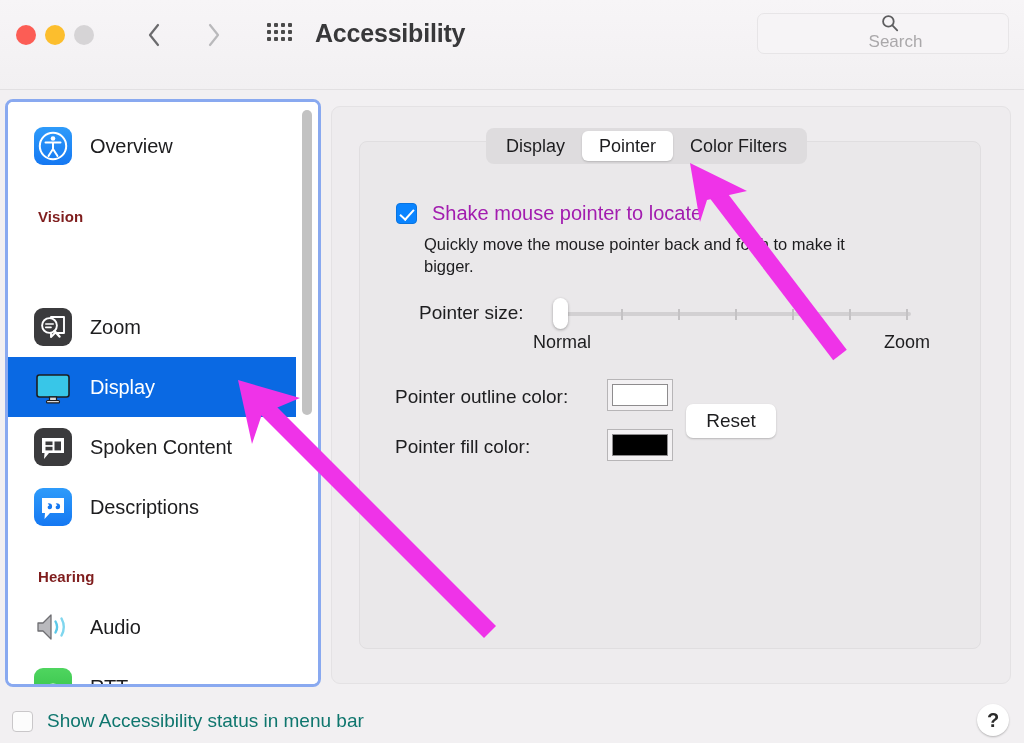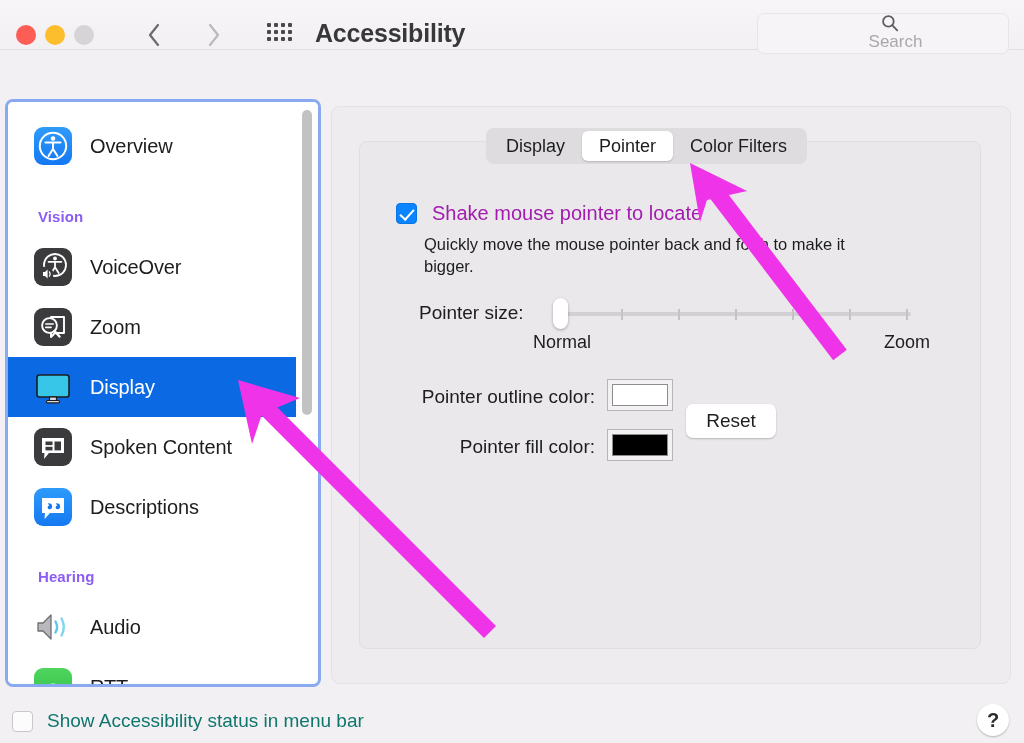--- a/index.html
+++ b/index.html
@@ -20,21 +20,21 @@
     width: 1024px;
     height: 743px;
     background: #f2f0f2;
     overflow: hidden;
   }
 
   
   .titlebar {
     position: absolute;
     left: 0; top: 0;
-    width: 1024px; height: 50px;
+    width: 1024px; height: 90px;
     background: linear-gradient(180deg, #f7f5f7 0%, #f2f0f2 100%);
     border-bottom: 1px solid #e2e0e2;
     box-sizing: border-box;
   }
   .traffic {
     position: absolute;
     left: 16px; top: 25px;
     display: flex;
     gap: 9px;
     align-items: center;
@@ -148,21 +148,21 @@
     letter-spacing: -0.1px;
     white-space: nowrap;
   }
   .side-row.selected .side-label { color: #ffffff; font-weight: 500; }
 
   .side-header {
     position: absolute;
     left: 30px;
     font-size: 15px;
     font-weight: 600;
-    color: #8b5cf6;
+    color: #7f1d1d;
     letter-spacing: 0.1px;
   }
 
   .scrollbar-track {
     position: absolute;
     right: 4px; top: 4px;
     width: 14px; height: 574px;
   }
   .scrollbar-thumb {
     position: absolute;
@@ -310,21 +310,21 @@
     left: 884px; top: 332px;
     font-size: 18px;
     color: #1d1d1f;
   }
 
   
   .cw-label {
     position: absolute;
     font-size: 19px;
     color: #1d1d1f;
-    text-align: right;
+    text-align: left;
     white-space: nowrap;
   }
   .cw-outline-label { left: 395px; top: 386px; width: 200px; }
   .cw-fill-label    { left: 395px; top: 436px; width: 200px; }
   .colorwell {
     position: absolute;
     width: 66px; height: 32px;
     background: #f3f1f3;
     border: 1px solid #b7b5b7;
     box-sizing: border-box;
@@ -445,34 +445,20 @@
             <circle cx="19" cy="19" r="13.2" fill="none" stroke="#fff" stroke-width="2"></circle>
             <circle cx="19" cy="11.5" r="2.3" fill="#fff"></circle>
             <path d="M11.5 15.5 L26.5 15.5 M19 15.5 L19 22 M19 22 L14.5 29 M19 22 L23.5 29" stroke="#fff" stroke-width="2" stroke-linecap="round" fill="none"></path>
           </svg>
         </span>
         <span class="side-label">Overview</span>
       </div>
 
       <div class="side-header" style="top:106px;">Vision</div>
 
-      <div class="side-row" style="top:135px;">
-        <span class="side-icon">
-          <span class="icn-sq" style="background:#3b3b3d;"></span>
-          <svg viewBox="0 0 38 38" style="position:absolute;inset:0;">
-            <circle cx="21" cy="17" r="11" fill="none" stroke="#fff" stroke-width="1.8"></circle>
-            <circle cx="21" cy="10.5" r="1.9" fill="#fff"></circle>
-            <path d="M14.6 13.8 L27.4 13.8 M21 13.8 L21 19.2 M21 19.2 L17.3 25 M21 19.2 L24.7 25" stroke="#fff" stroke-width="1.8" stroke-linecap="round" fill="none"></path>
-            <circle cx="12" cy="26" r="7.5" fill="#3b3b3d"></circle>
-            <path d="M9 24 L11 24 L13.6 21.6 L13.6 30.4 L11 28 L9 28 Z" fill="#fff"></path>
-            <path d="M15.3 23.8 q1.8 2.2 0 4.4" stroke="#fff" stroke-width="1.1" fill="none" stroke-linecap="round"></path>
-          </svg>
-        </span>
-        <span class="side-label">VoiceOver</span>
-      </div>
 
       <div class="side-row" style="top:195px;">
         <span class="side-icon">
           <span class="icn-sq" style="background:#3b3b3d;"></span>
           <svg viewBox="0 0 38 38" style="position:absolute;inset:0;">
             <path d="M17 9 L30 9 L30 25 L21 25 L17 29 Z" fill="none" stroke="#fff" stroke-width="1.9" stroke-linejoin="round"></path>
             <circle cx="15.5" cy="17.5" r="7.4" fill="#3b3b3d" stroke="#fff" stroke-width="1.9"></circle>
             <line x1="11.8" y1="16" x2="19.2" y2="16" stroke="#fff" stroke-width="1.6" stroke-linecap="round"></line>
             <line x1="11.8" y1="19.4" x2="17" y2="19.4" stroke="#fff" stroke-width="1.6" stroke-linecap="round"></line>
             <line x1="20.5" y1="23" x2="25.5" y2="28.5" stroke="#fff" stroke-width="2.4" stroke-linecap="round"></line>

